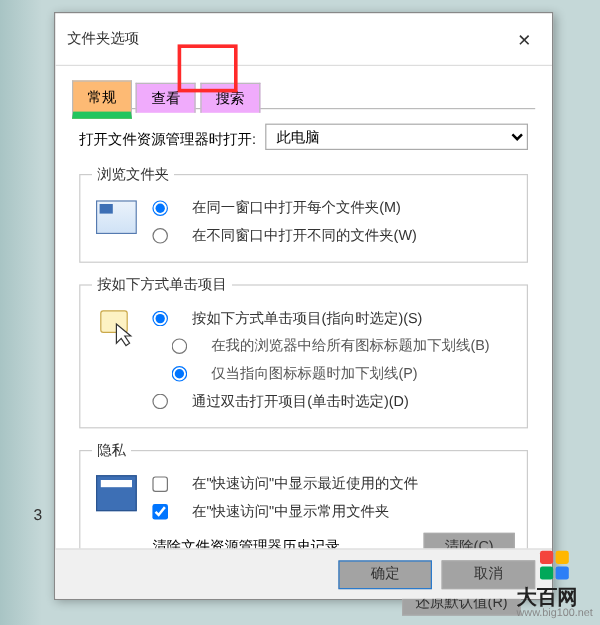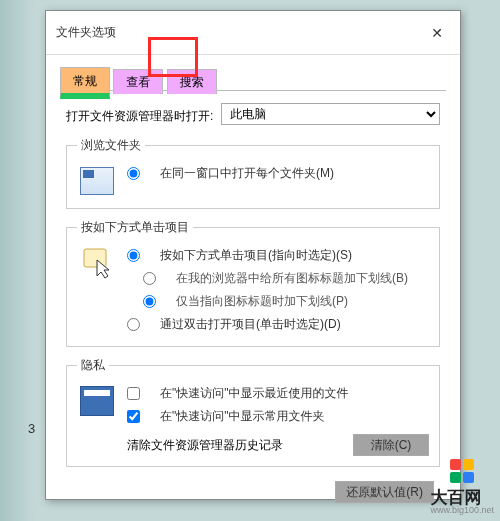--- a/index.html
+++ b/index.html
@@ -271,20 +271,24 @@
         <legend>浏览文件夹</legend>
         <div class="fs-row">
           <div class="fs-icon">
             <div class="icon-win"></div>
           </div>
           <div class="opts">
             <label class="opt">
               <input type="radio" name="browse" checked="" style="">
               <span>在同一窗口中打开每个文件夹(M)</span>
             </label>
+            <label class="opt">
+              <input type="radio" name="browse" style="">
+              <span>在不同窗口中打开不同的文件夹(W)</span>
+            </label>
           </div>
         </div>
       </fieldset>
 
       <fieldset>
         <legend>按如下方式单击项目</legend>
         <div class="fs-row">
           <div class="fs-icon">
             <div class="icon-click">
               <svg viewBox="0 0 32 34">
@@ -339,20 +343,24 @@
         </div>
       </fieldset>
 
       <div class="restore-row">
         <button class="btn">还原默认值(R)</button>
       </div>
 
     </div>
   </div>
 
+  <div class="footer">
+    <button class="btn primary">确定</button>
+    <button class="btn">取消</button>
+  </div>
 </div>
 
 <div class="watermark">
   <div class="wm-logo">
     <span class="c1"></span>
       <span class="c2"></span>
       <span class="c3"></span>
       <span class="c4"></span>
   </div>
   <div>

